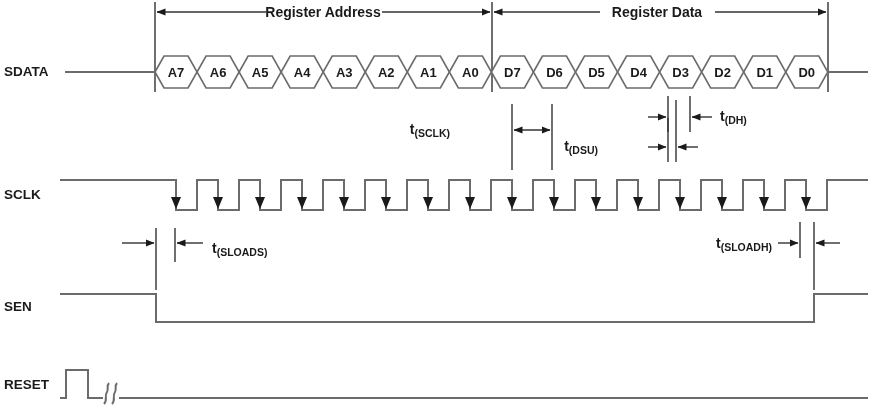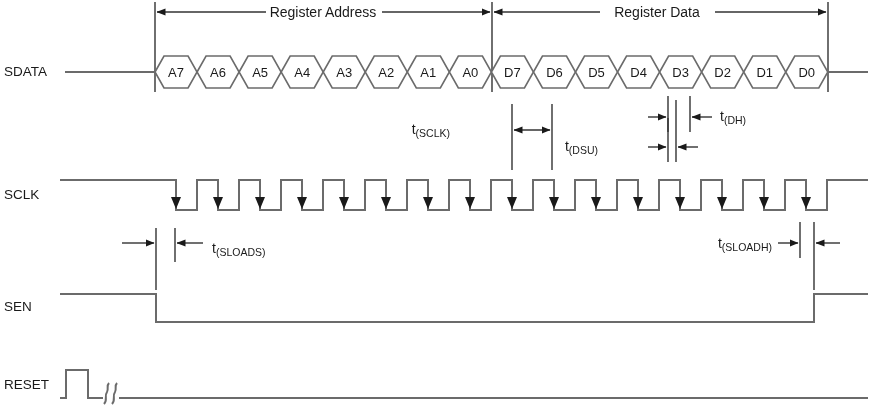--- a/index.html
+++ b/index.html
@@ -10,20 +10,21 @@
   body {
     width: 873px;
     height: 409px;
     font-family: "Liberation Sans", sans-serif;
     overflow: hidden;
   }
   #diagram {
     position: relative;
     width: 873px;
     height: 350px;
+    font-weight: bold;
   }
   svg.timing {
     display: block;
     width: 873px;
     height: 409px;
   }
   .wave {
     fill: none;
     stroke: #6b6b6b;
     stroke-width: 2;

